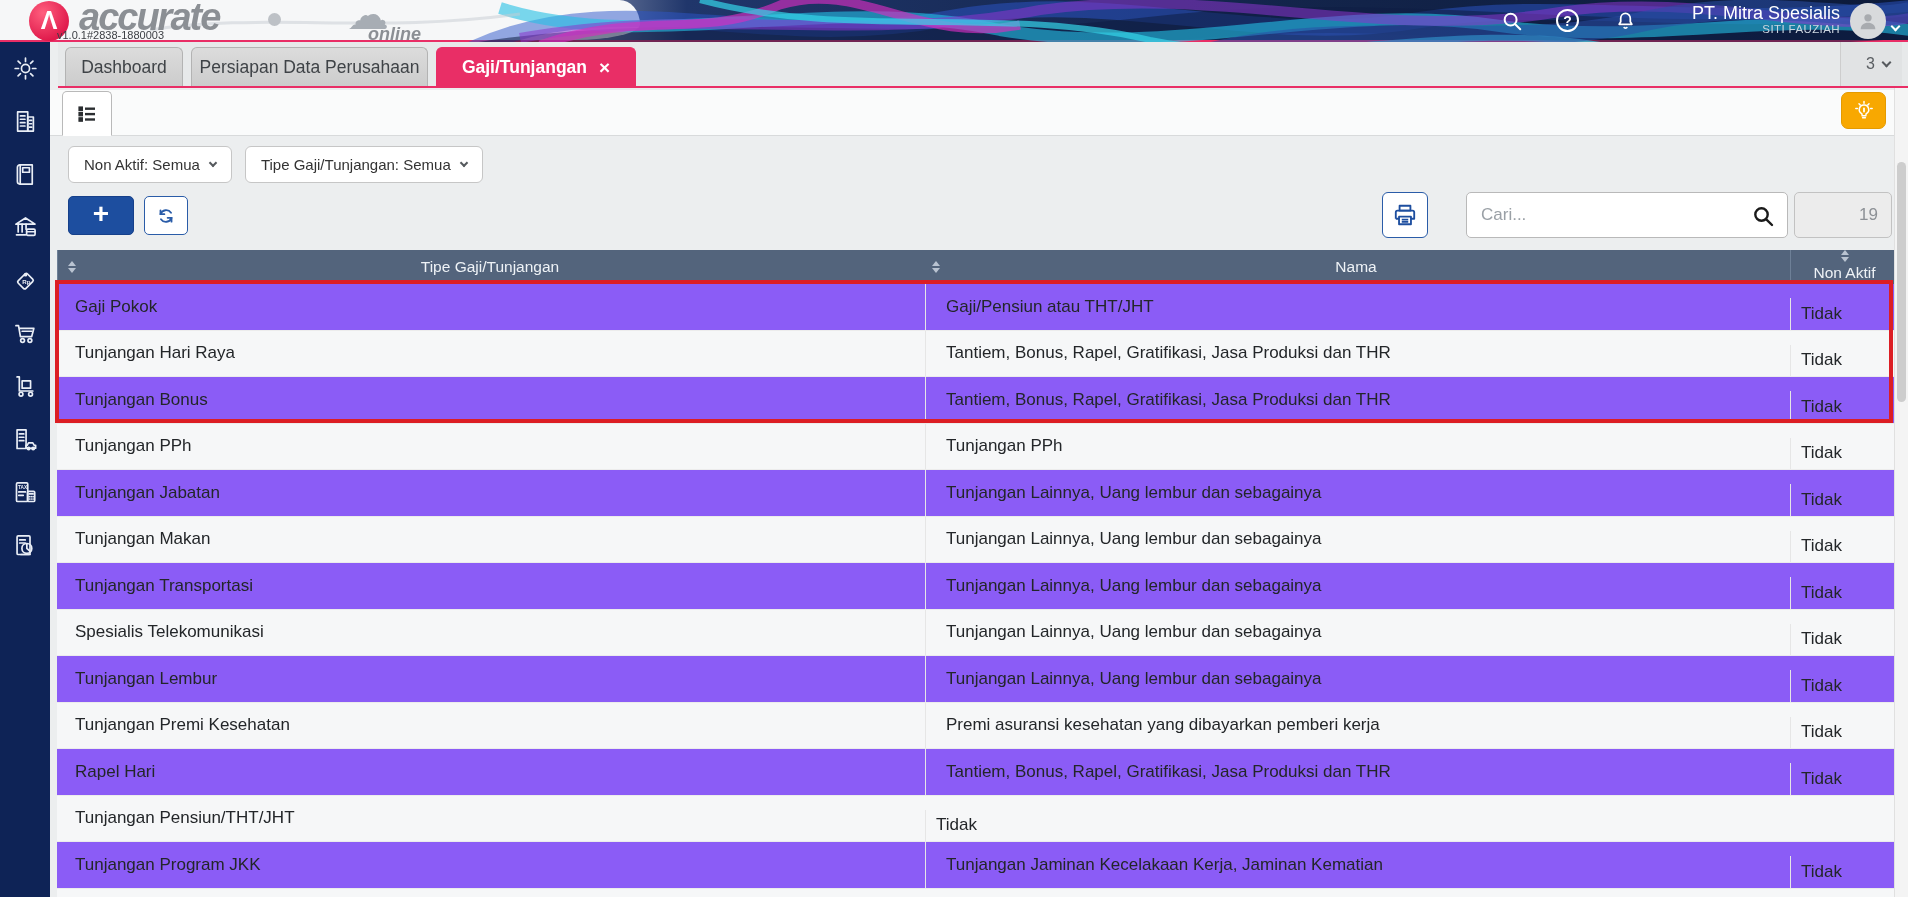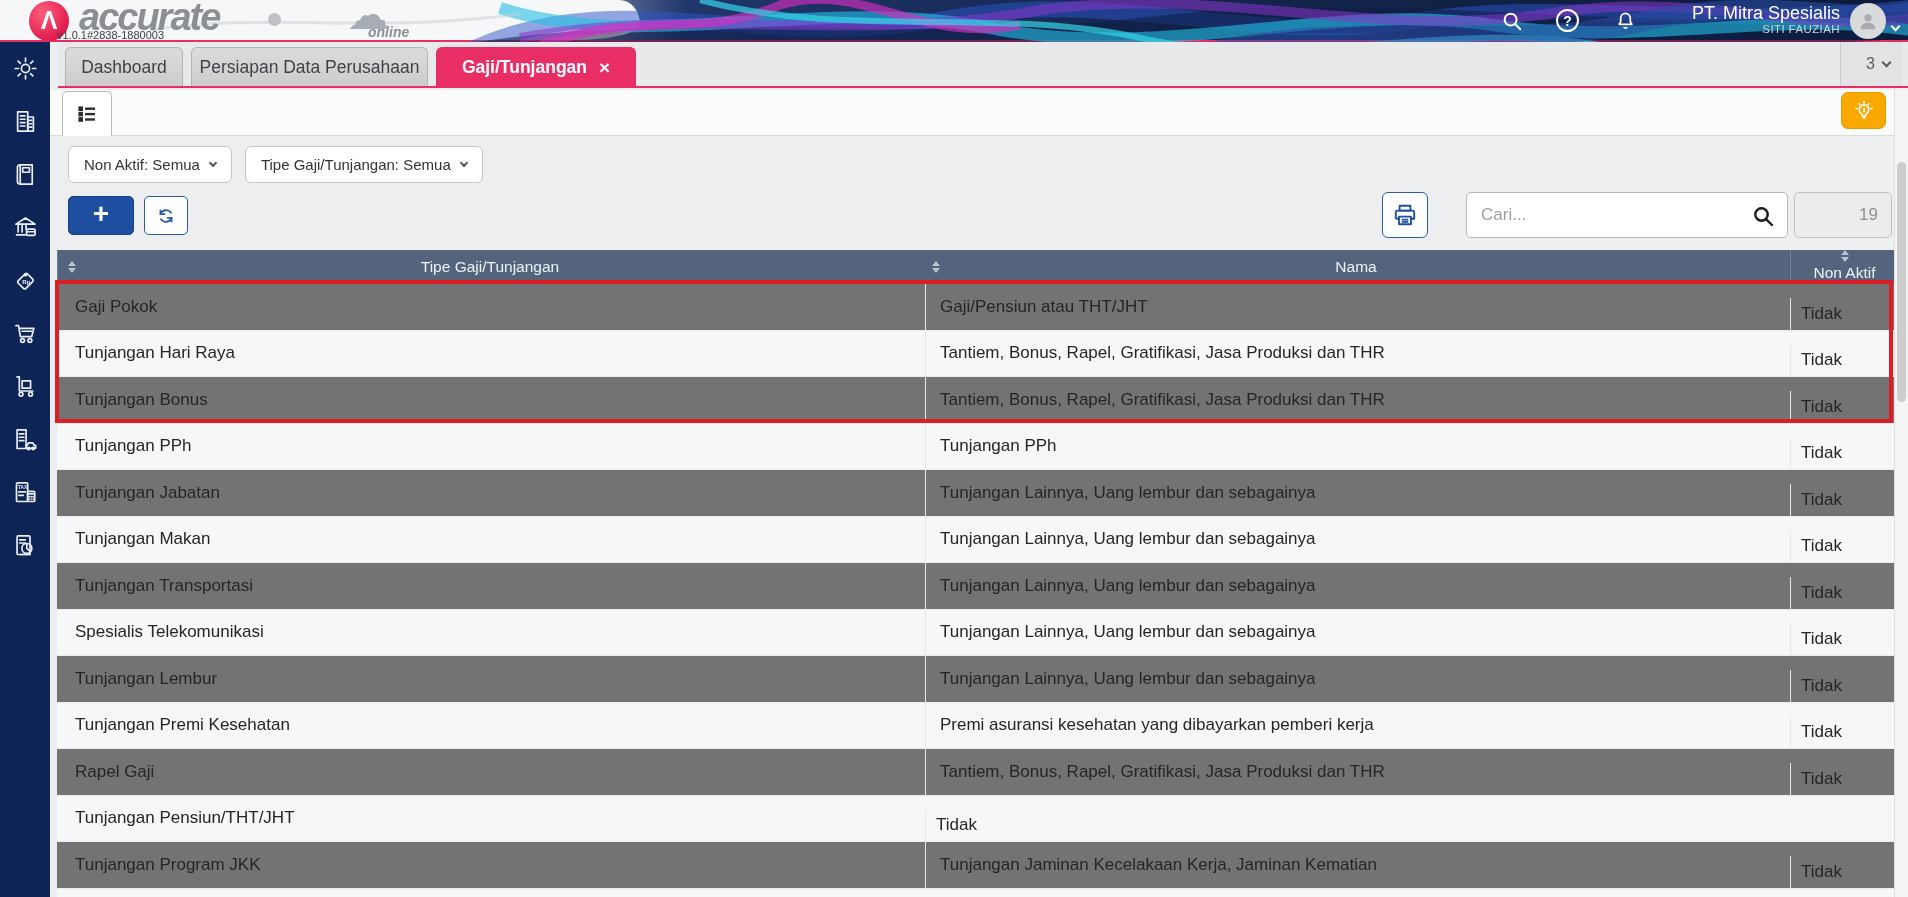--- a/index.html
+++ b/index.html
@@ -15,21 +15,21 @@
             border-bottom-right-radius:190px 46px; border-top-right-radius:60px 70px; }
   .waves  { position:absolute; left:0; top:0; z-index:1; }
   .logo-badge { position:absolute; left:29px; top:1px; width:40px; height:40px; border-radius:50%;
             background:radial-gradient(circle at 35% 30%, #ff5f7e, #e01b4c 72%); z-index:3;
             display:flex; align-items:center; justify-content:center; }
   .logo-badge::after { content:"Λ"; color:#fff; font-size:25px; font-weight:bold; margin-top:-2px; }
   .logo-text { position:absolute; left:79px; top:-4px; z-index:3; font-size:38px; font-weight:bold;
             font-style:italic; color:#8b8f94; letter-spacing:-2px; }
   .cloud-icon { position:absolute; left:347px; top:-10px; z-index:3; font-size:42px; color:#a7adb4; }
   .cloud-icon::after { content:"☁"; }
-  .online-text { position:absolute; left:368px; top:24px; z-index:4; font-size:14px; font-weight:bold;
+  .online-text { position:absolute; left:368px; top:24px; z-index:4; font-size:18px; font-weight:bold;
             font-style:italic; color:#8b8f94; }
   .version { position:absolute; left:57px; top:29px; z-index:4; font-size:11px; color:#3b3e43; }
   .gray-dot { position:absolute; left:268px; top:13px; width:13px; height:13px; border-radius:50%;
             background:#bdc1c6; z-index:2; }
   .top-ico { position:absolute; top:9px; z-index:5; width:24px; height:24px; display:flex;
             align-items:center; justify-content:center; cursor:pointer; }
   .ico-search { left:1500px; }
   .ico-help { left:1556px; width:23px; height:23px; border:2px solid #fff; border-radius:50%;
             color:#fff; font-size:14px; font-weight:bold; }
   .ico-help::after { content:"?"; }
@@ -115,25 +115,25 @@
            color:#eef2f6; font-size:15.5px; cursor:pointer; }
   .hc1 { width:868px; } .hc2 { width:865px; border-left:1px solid #6e8097; }
   .hc3 { width:104px; border-left:1px solid #6e8097; justify-content:flex-start; padding-left:4px; gap:2px;flex-direction:column; }
   .sort { display:inline-flex; flex-direction:column; gap:2px; }
   .sort.abs { position:absolute; left:10px; top:11px; }
   .sort i { display:block; width:0; height:0; border-left:4px solid transparent; border-right:4px solid transparent; }
   .sort .up { border-bottom:5px solid #b9c3d1; }
   .sort .down { border-top:5px solid #b9c3d1; }
   .tbody { background:#fff; }
   .row { display:flex; height:46.5px; align-items:stretch; border-bottom:1px solid #ececec;
-         background:#737373; cursor:pointer; }
+         background:#8b5cf6; cursor:pointer; }
   .row:nth-child(even) { background:#f6f7f8; }
   .cell { display:flex; align-items:center; font-size:17px; color:#232629; }
   .cl1 { width:868px; padding-left:18px; }
-  .cl2 { width:865px; padding-left:14px; border-left:1px solid #e6e6e6; }
+  .cl2 { width:865px; padding-left:20px; border-left:1px solid #e6e6e6; }
   .cl3 { width:104px; padding-left:10px; border-left:1px solid #e6e6e6;margin-top:14px; }
   .row.partial { height:9px; background:#f6f7f8; border-bottom:none; }
 
   
   .highlight { position:absolute; left:55px; top:280px; width:1838px; height:143px;
           border:4px solid #dc1e24; z-index:6; pointer-events:none; }
   .scrollbar { position:absolute; right:0; top:42px; width:14px; height:855px; background:#f4f4f4;
           border-left:1px solid #e0e0e0; z-index:8; cursor:pointer; }
   .thumb { position:absolute; left:2px; top:120px; width:9px; height:240px; background:#cdcdcd;
           border-radius:5px; cursor:grab; }
@@ -415,21 +415,21 @@
         <div class="cell cl1">Tunjangan Lembur</div>
         <div class="cell cl2">Tunjangan Lainnya, Uang lembur dan sebagainya</div>
         <div class="cell cl3">Tidak</div>
       </div>
       <div class="row">
         <div class="cell cl1">Tunjangan Premi Kesehatan</div>
         <div class="cell cl2">Premi asuransi kesehatan yang dibayarkan pemberi kerja</div>
         <div class="cell cl3">Tidak</div>
       </div>
       <div class="row">
-        <div class="cell cl1">Rapel Gaji</div>
+        <div class="cell cl1">Rapel Hari</div>
         <div class="cell cl2">Tantiem, Bonus, Rapel, Gratifikasi, Jasa Produksi dan THR</div>
         <div class="cell cl3">Tidak</div>
       </div>
       <div class="row">
         <div class="cell cl1">Tunjangan Pensiun/THT/JHT</div>
         <div class="cell cl3">Tidak</div>
       </div>
       <div class="row">
         <div class="cell cl1">Tunjangan Program JKK</div>
         <div class="cell cl2">Tunjangan Jaminan Kecelakaan Kerja, Jaminan Kematian</div>

